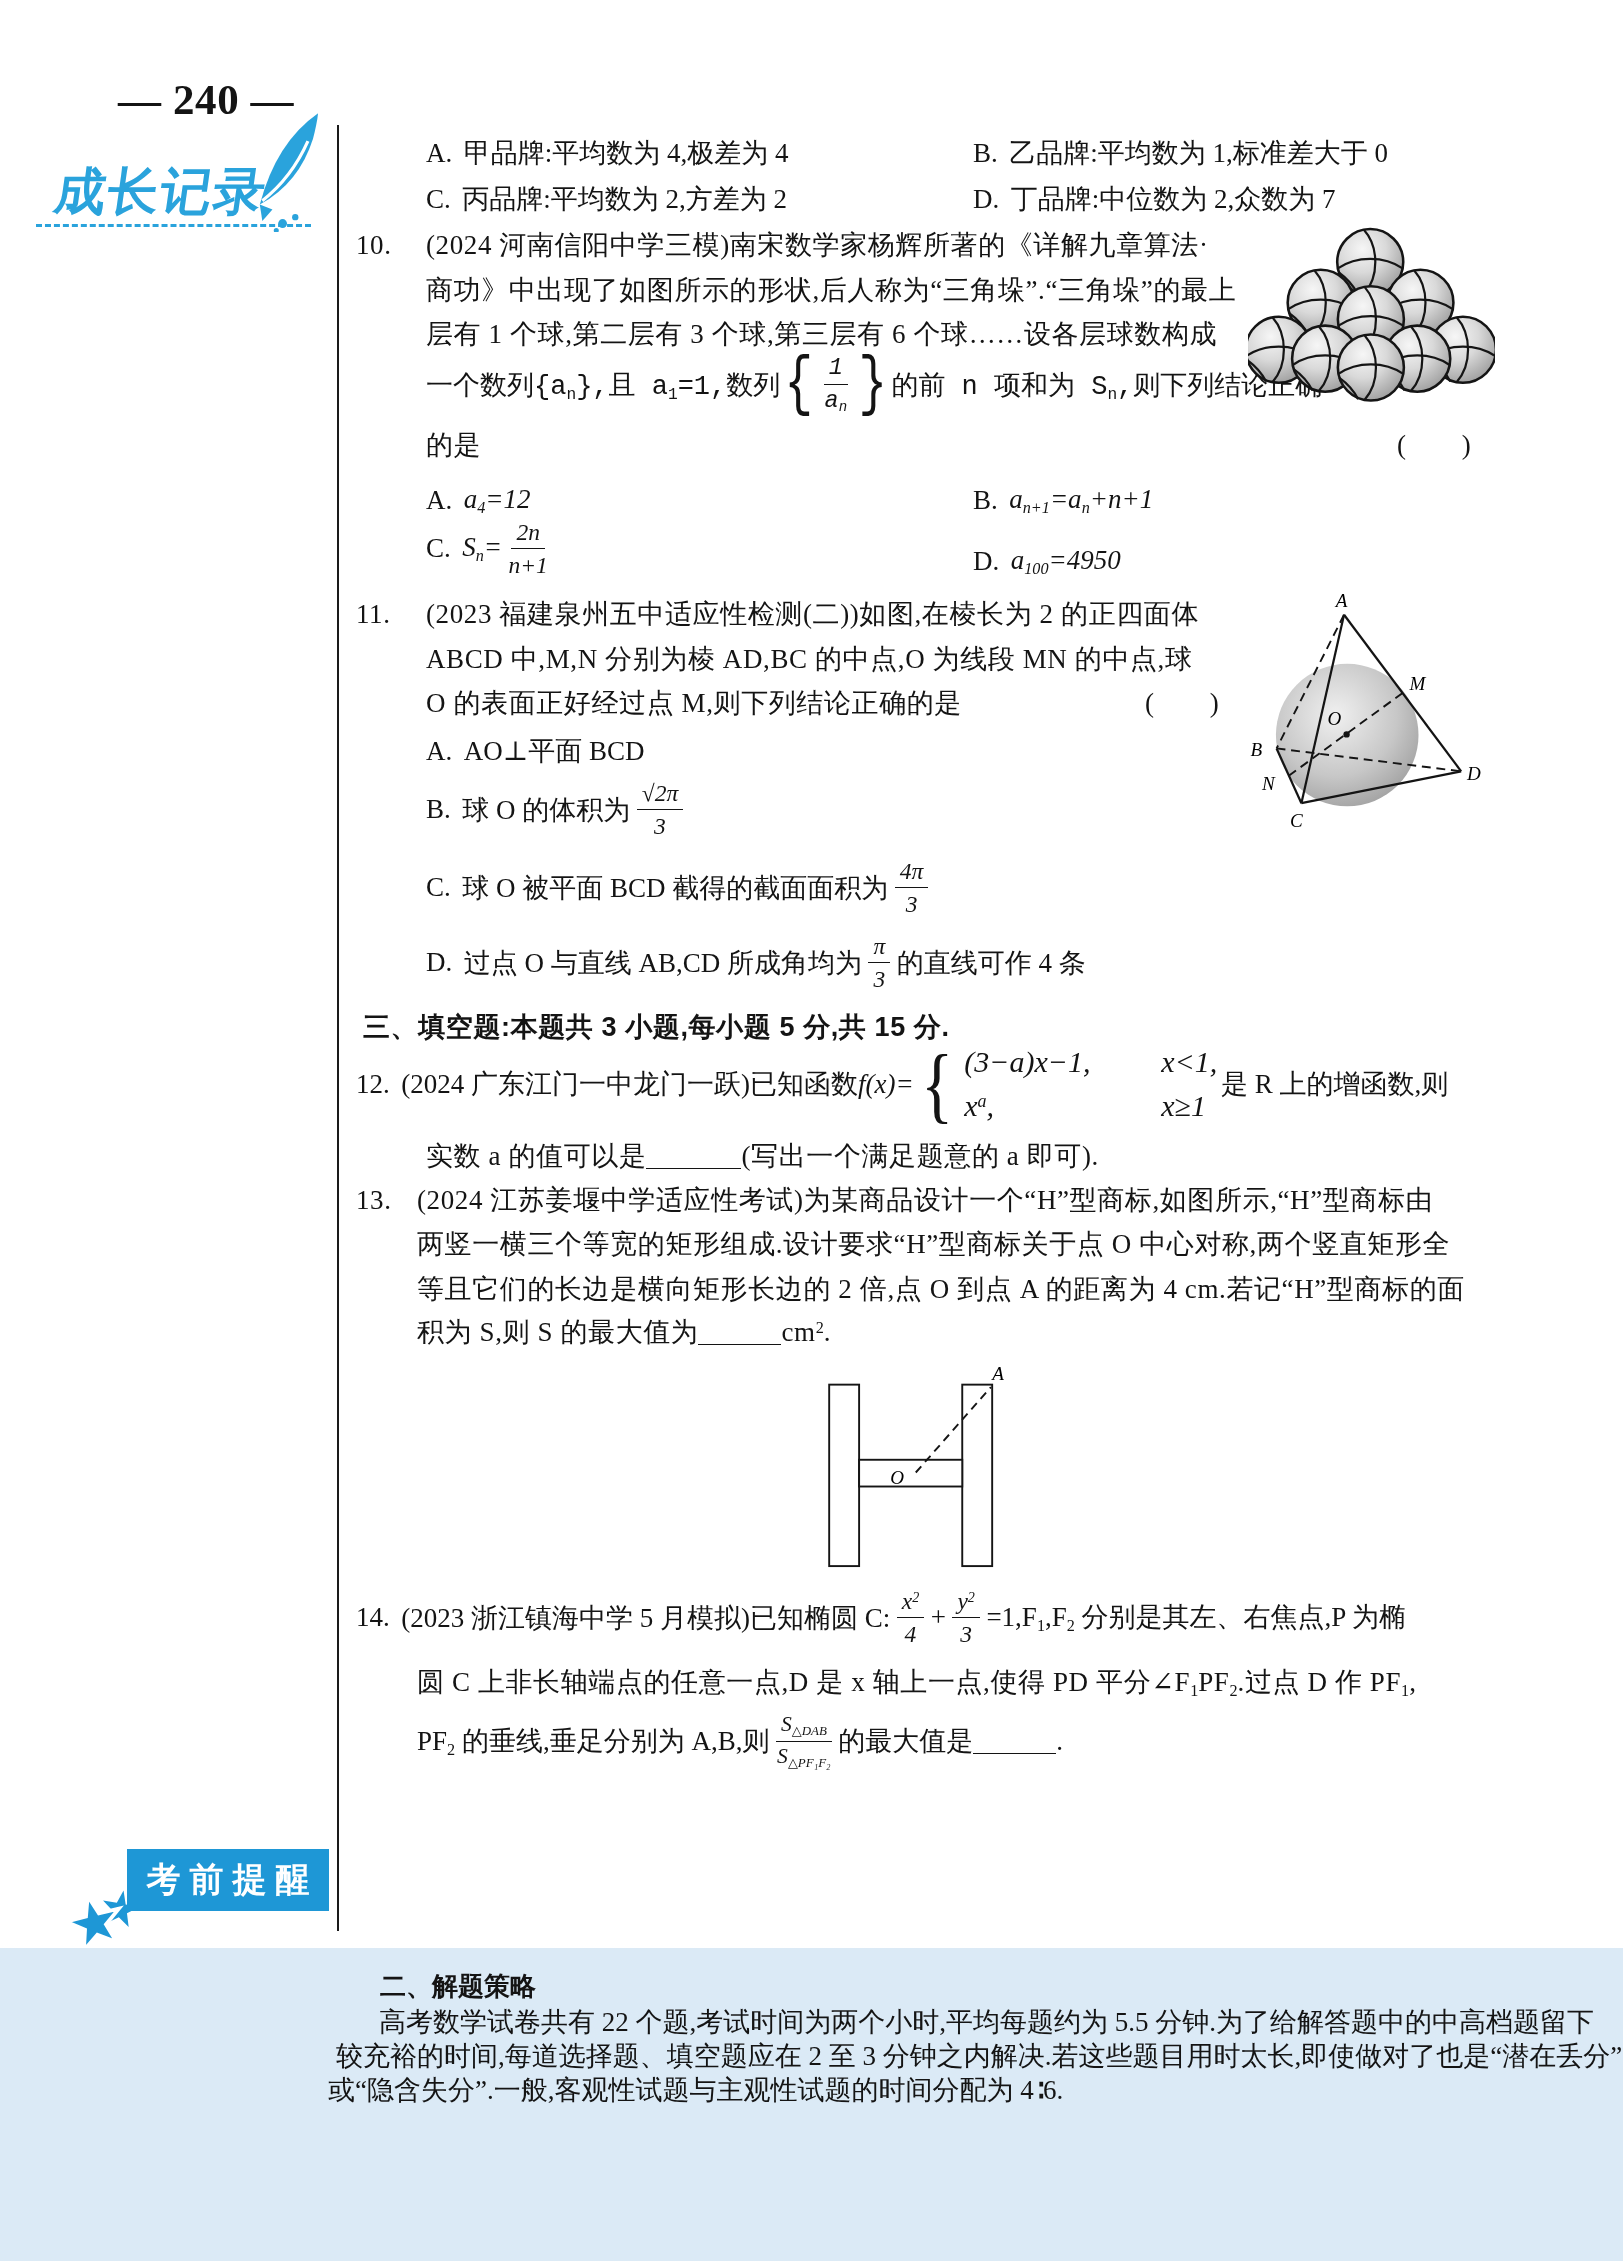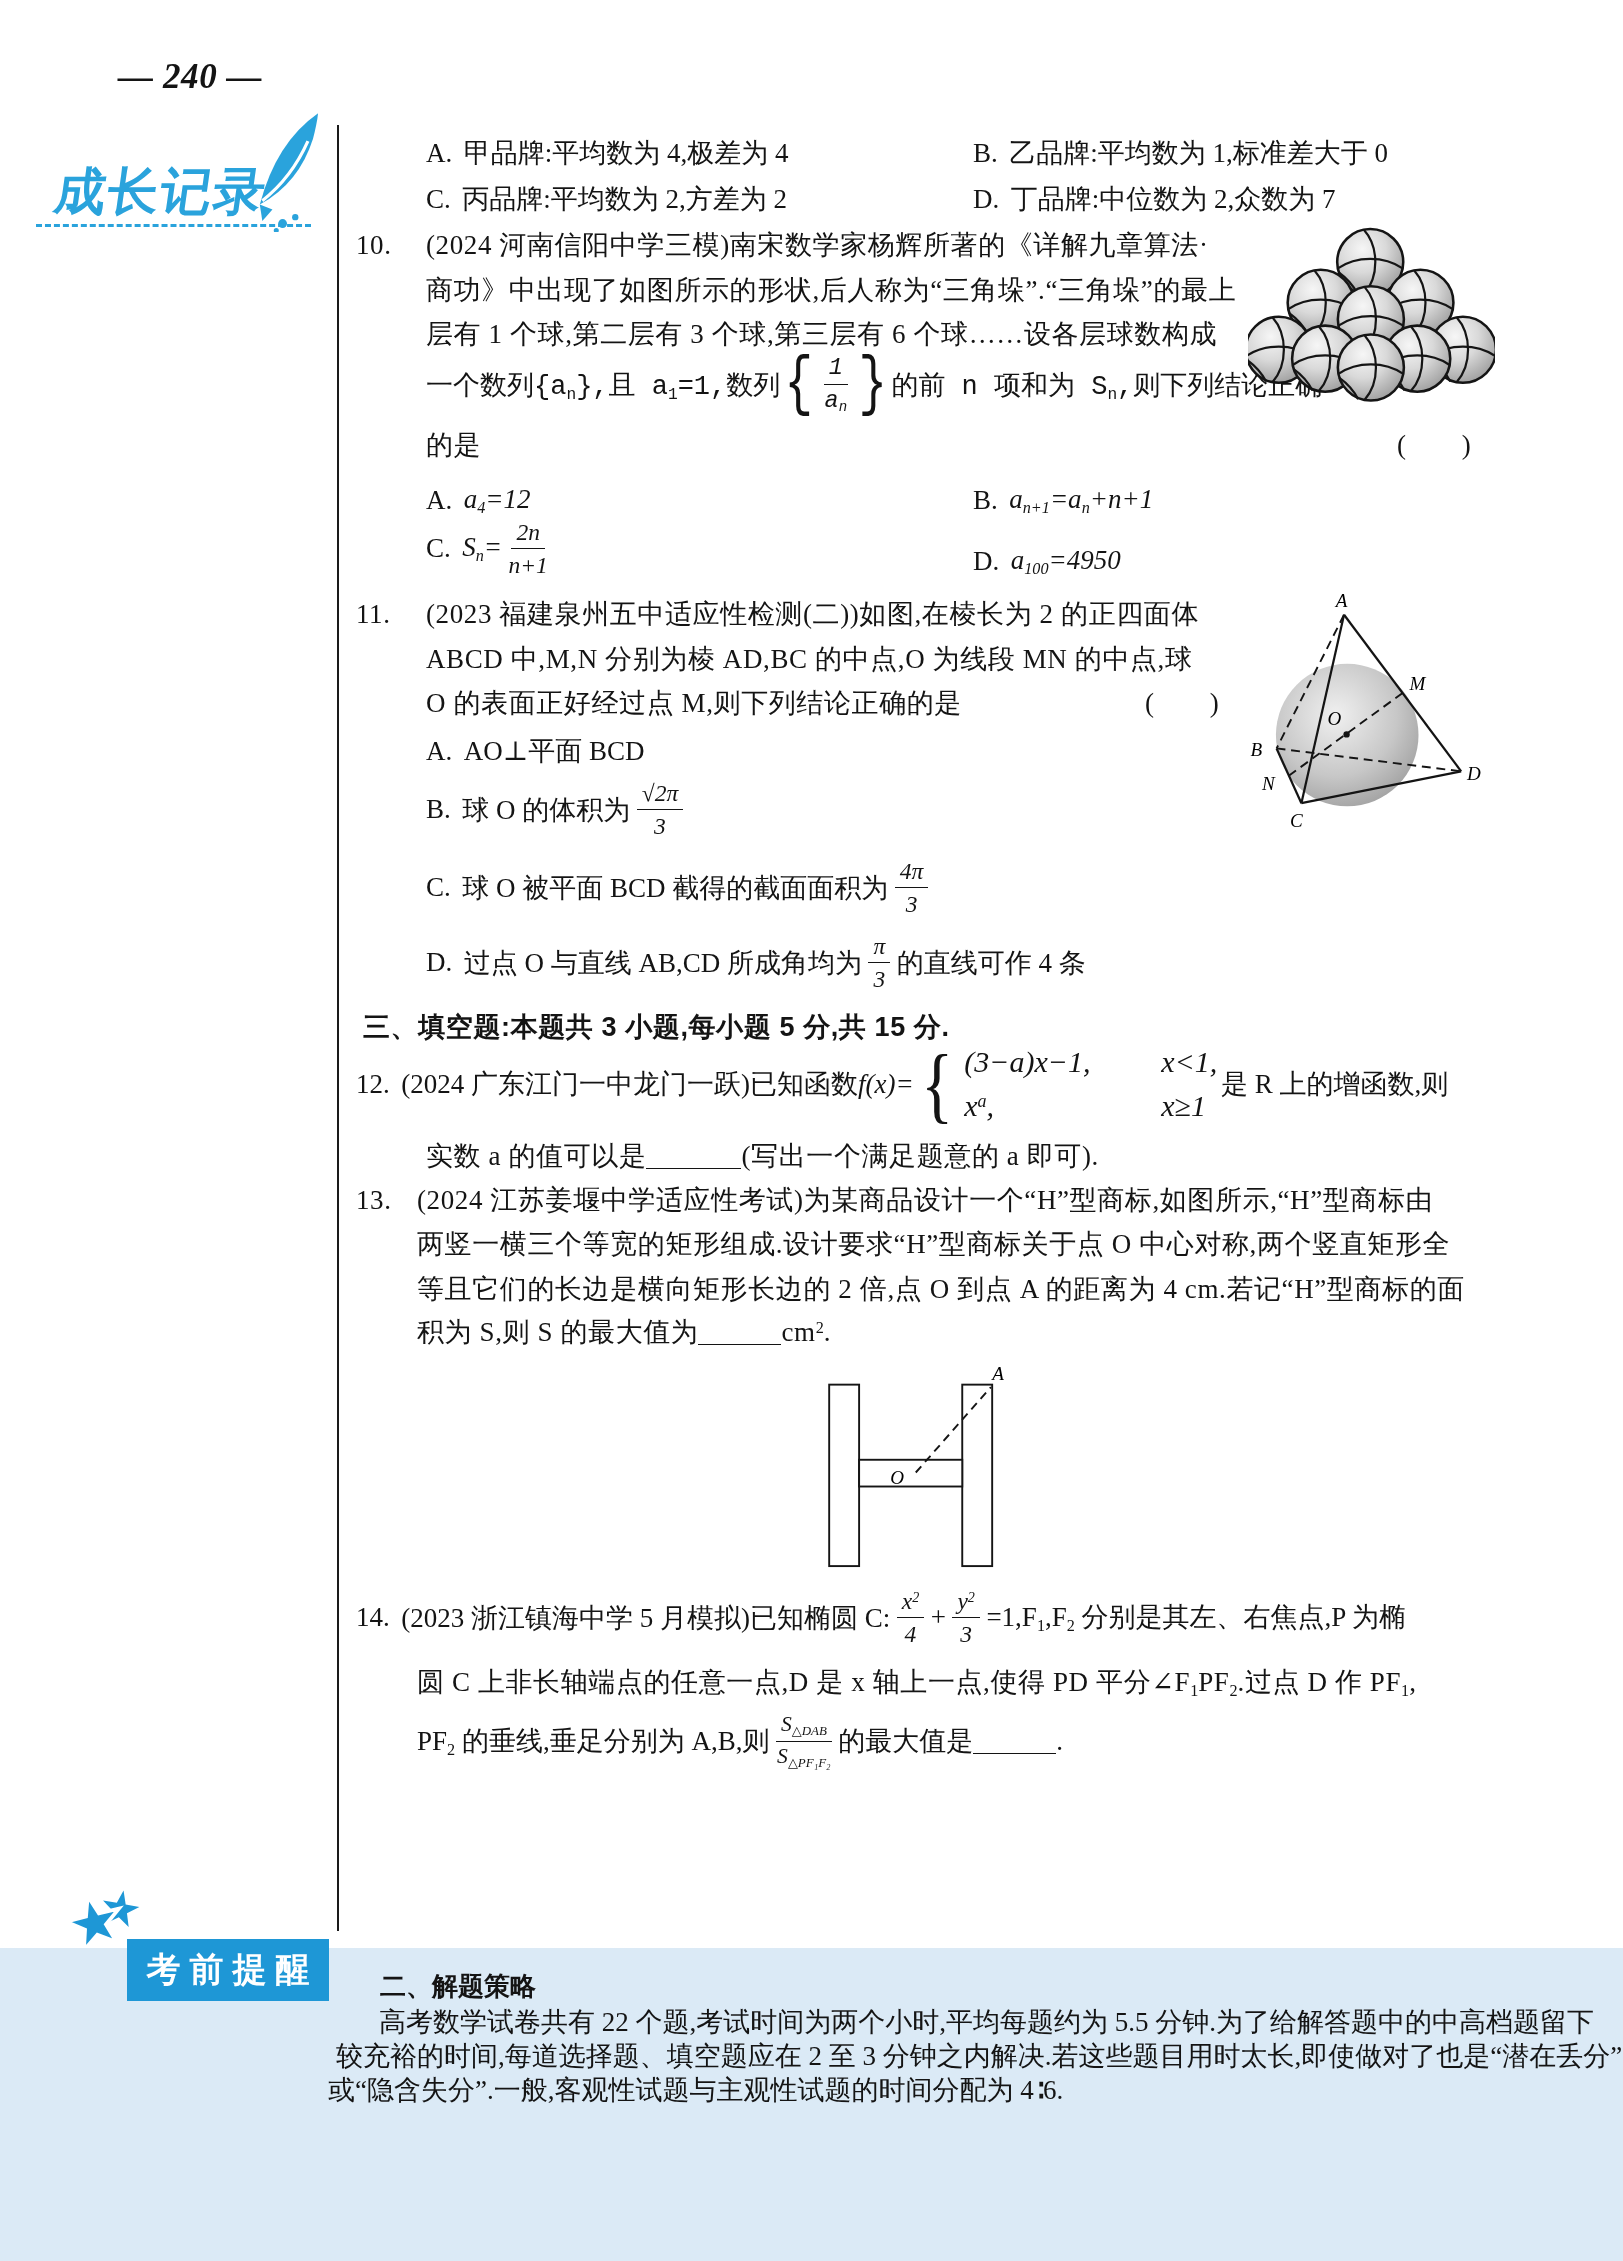--- a/index.html
+++ b/index.html
@@ -34,21 +34,21 @@
   .logo{color:#2aa3dc;font-weight:bold;font-size:51px;letter-spacing:1.9px;
         font-family:"Liberation Sans","DejaVu Sans",sans-serif;transform:skewX(-8deg);}
   .logo-line{border-bottom:3.2px dashed #2aa3dc;}
   svg text{font-family:"Liberation Serif","DejaVu Serif",serif;}
 </style>
 </head>
 <body>
 
 <div class="page">
 
-  <div class="abs t b" style="left:118px;top:57px;font-size:35px;font-style:italic;">— 240 —</div>
+  <div class="abs t b" style="left:118px;top:75px;font-size:43px;">— 240 —</div>
 
   <div class="abs logo" style="left:55px;top:158px;">成长记录</div>
   <div class="abs logo-line" style="left:36px;top:191px;width:275px;height:33px;"></div>
 
   <svg class="abs" style="left:237px;top:108px;" width="95" height="124" viewBox="0 0 150 195">
     <path d="M128,8 Q62,54 36,152 Q98,118 120,48 Q126,26 128,8 Z" fill="#2aa3dc"></path>
     <path d="M40,146 Q86,110 112,52" stroke="#ffffff" stroke-width="5" fill="none"></path>
     <path d="M36,152 L56,160 L40,178 Z" fill="#2aa3dc"></path>
     <circle cx="72" cy="182" r="7" fill="#2aa3dc"></circle>
     <circle cx="92" cy="172" r="5" fill="#2aa3dc"></circle>
@@ -272,21 +272,21 @@
     <g transform="translate(88,34) rotate(10) scale(0.8)">
       <path d="M0,-38 L8.8,-12.1 L36.1,-11.7 L14.3,4.6 L22.3,30.7 L0,15 L-22.3,30.7 L-14.3,4.6 L-36.1,-11.7 L-8.8,-12.1 Z" fill="#1e97d6"></path>
     </g>
     <g transform="translate(48,56) rotate(-14) scale(1.18)">
       <path d="M0,-38 L8.8,-12.1 L36.1,-11.7 L14.3,4.6 L22.3,30.7 L0,15 L-22.3,30.7 L-14.3,4.6 L-36.1,-11.7 L-8.8,-12.1 Z" fill="#1e97d6" stroke="#ffffff" stroke-width="5"></path>
     </g>
   </svg>
 
   <div class="abs band" style="left:0;top:1948px;width:1623px;height:313px;"></div>
 
-  <div class="abs badge" style="left:127px;top:1939px;width:202px;height:62px;">
+  <div class="abs badge" style="left:127px;top:1849px;width:202px;height:62px;">
     <span>考前提醒</span>
   </div>
 
   <div class="abs b sans" style="left:380px;top:1969px;font-size:26px;white-space:nowrap;">二、解题策略</div>
   <div class="abs small" style="left:379px;top:2004px;white-space:nowrap;">高考数学试卷共有 22 个题,考试时间为两个小时,平均每题约为 5.5 分钟.为了给解答题中的中高档题留下</div>
   <div class="abs small" style="left:328px;top:2038px;white-space:nowrap;margin-left:8px;">较充裕的时间,每道选择题、填空题应在 2 至 3 分钟之内解决.若这些题目用时太长,即使做对了也是“潜在丢分”</div>
   <div class="abs small" style="left:328px;top:2072px;white-space:nowrap;">或“隐含失分”.一般,客观性试题与主观性试题的时间分配为 4∶6.</div>
 
 </div>
 

